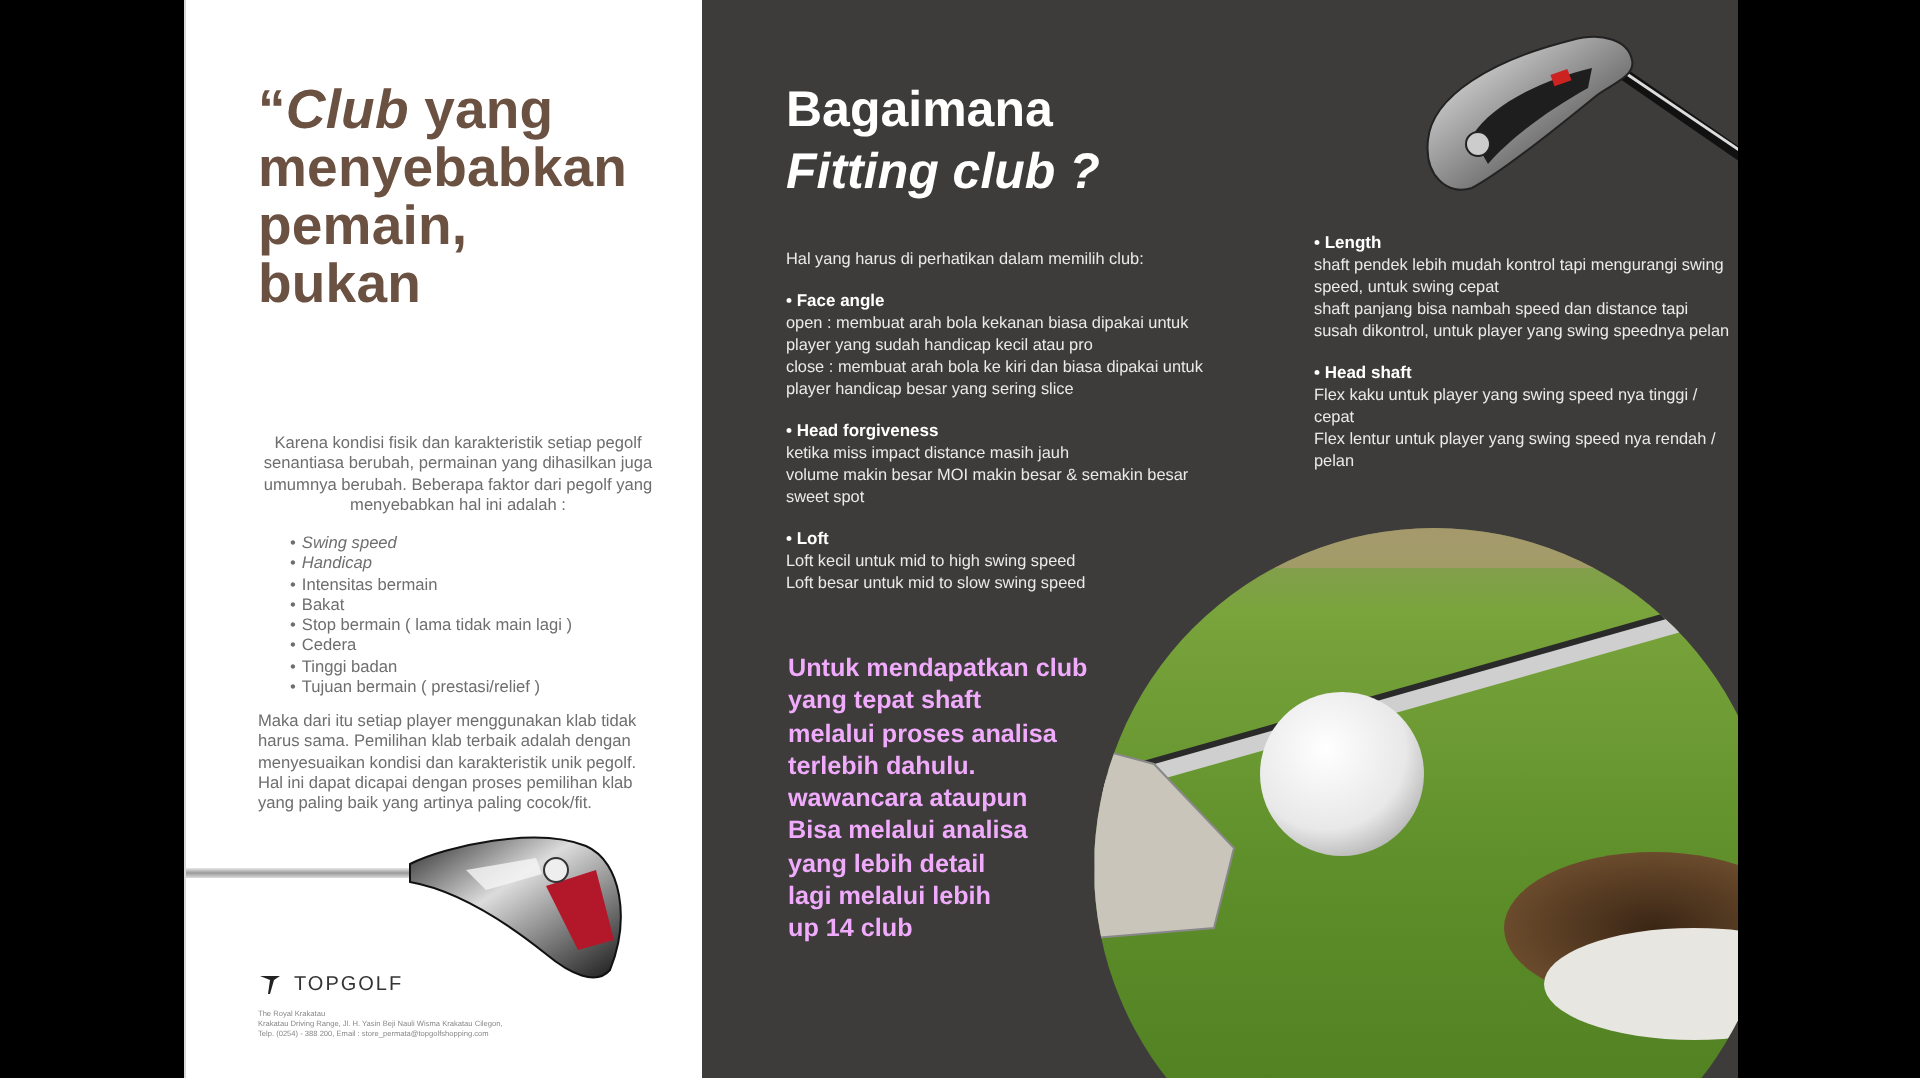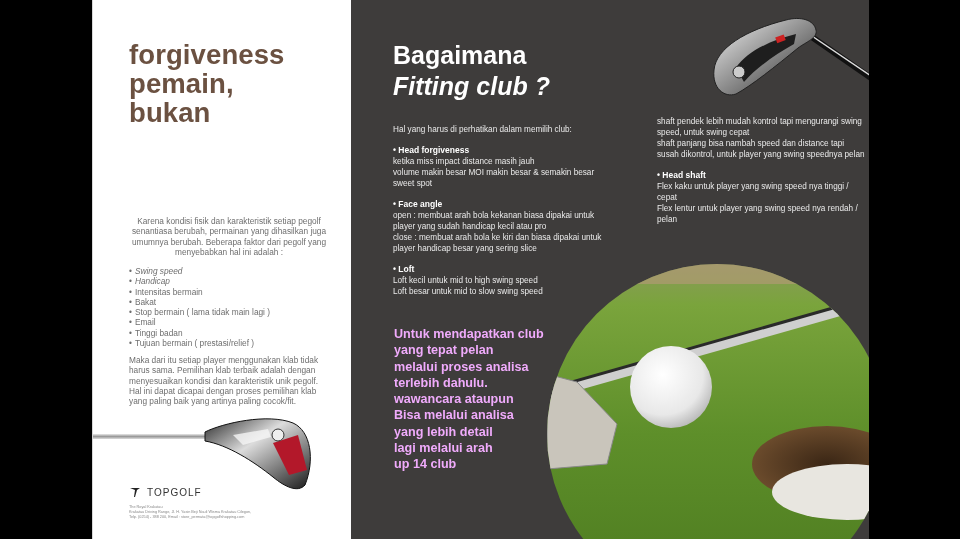--- a/index.html
+++ b/index.html
@@ -21,21 +21,21 @@
       letter-spacing: 0.1px;
     }
     .quote .it { font-style: italic; }
 
     .body-text {
       position: absolute; left: 36px; width: 200px;
       color: #6e6e6e; font-size: 8.3px; line-height: 10.3px;
     }
     .intro { top: 216px; text-align: center; }
     .factors { top: 266px; list-style: none; }
-    .factors li { line-height: 10.3px; }
+    .factors li { line-height: 10.3px; margin-left: 16px; }
     .factors li .b { margin-right: 3px; }
     .conclusion { top: 355px; }
 
     .driver {
       position: absolute; left: 0; top: 415px; width: 230px; height: 75px;
     }
 
     .brand {
       position: absolute; left: 36px; top: 486px; display: flex; align-items: center; gap: 6px;
       color: #333; font-size: 10px; letter-spacing: 1px;
@@ -68,34 +68,35 @@
     .photo {
       position: absolute; left: 196px; top: 264px; width: 340px; height: 340px;
       border-radius: 50%; overflow: hidden;
     }
   </style>
 </head>
 <body>
 
 <div class="left-page">
   <div class="quote">
-    <div>forgiveness</div>
+    <div><span>“</span><span class="it">Club</span><span> yang</span></div>
+    <div>menyebabkan</div>
     <div>pemain,</div>
     <div>bukan</div>
   </div>
 
   <p class="body-text intro">Karena kondisi fisik dan karakteristik setiap pegolf senantiasa berubah, permainan yang dihasilkan juga umumnya berubah. Beberapa faktor dari pegolf yang menyebabkan hal ini adalah :</p>
 
   <ul class="body-text factors">
     <li><span class="b">•</span><span style="font-style:italic">Swing speed</span></li>
     <li><span class="b">•</span><span style="font-style:italic">Handicap</span></li>
     <li><span class="b">•</span><span>Intensitas  bermain</span></li>
     <li><span class="b">•</span><span>Bakat</span></li>
     <li><span class="b">•</span><span>Stop bermain ( lama tidak main lagi )</span></li>
-    <li><span class="b">•</span><span>Email</span></li>
+    <li><span class="b">•</span><span>Cedera</span></li>
     <li><span class="b">•</span><span>Tinggi badan</span></li>
     <li><span class="b">•</span><span>Tujuan bermain ( prestasi/relief )</span></li>
   </ul>
 
   <p class="body-text conclusion">Maka dari itu setiap player menggunakan klab tidak harus sama. Pemilihan klab terbaik adalah dengan menyesuaikan kondisi dan karakteristik unik pegolf. Hal ini dapat dicapai dengan proses pemilihan klab yang paling baik yang artinya paling cocok/fit.</p>
 
   <svg class="driver" viewBox="0 0 230 75">
     <defs>
       <linearGradient id="shaft" x1="0" y1="0" x2="0" y2="1">
         <stop offset="0" stop-color="#e8e8e8"></stop>
@@ -130,57 +131,58 @@
 
 <div class="right-page">
   <div class="title">
     <div>Bagaimana</div>
     <div class="l2">Fitting club ?</div>
   </div>
 
   <div class="col col-a">
     <div class="lead">Hal yang harus di perhatikan dalam memilih club:</div>
     <div class="sec">
+      <div class="sec-h">• Face angle</div>
+      <div>open : membuat arah bola kekanan biasa dipakai untuk player yang sudah handicap kecil atau pro</div>
+      <div>close : membuat arah bola ke kiri dan biasa dipakai untuk player handicap besar yang sering slice</div>
+    </div>
+    <div class="sec">
       <div class="sec-h">• Head forgiveness</div>
       <div>ketika miss impact distance masih jauh</div>
       <div>volume makin besar MOI makin besar &amp; semakin besar sweet spot</div>
     </div>
     <div class="sec">
-      <div class="sec-h">• Face angle</div>
-      <div>open : membuat arah bola kekanan biasa dipakai untuk player yang sudah handicap kecil atau pro</div>
-      <div>close : membuat arah bola ke kiri dan biasa dipakai untuk player handicap besar yang sering slice</div>
-    </div>
-    <div class="sec">
       <div class="sec-h">• Loft</div>
       <div>Loft kecil untuk mid to high swing speed</div>
       <div>Loft besar untuk mid to slow swing speed</div>
     </div>
   </div>
 
   <div class="col col-b">
     <div class="sec">
+      <div class="sec-h">• Length</div>
       <div>shaft pendek lebih mudah kontrol tapi mengurangi swing speed, untuk swing cepat</div>
       <div>shaft panjang bisa nambah speed dan distance tapi susah dikontrol, untuk player yang swing speednya pelan</div>
     </div>
     <div class="sec">
       <div class="sec-h">• Head shaft</div>
       <div>Flex kaku untuk player yang swing speed nya tinggi / cepat</div>
       <div>Flex lentur untuk player yang swing speed nya rendah / pelan</div>
     </div>
   </div>
 
   <div class="callout">
     <div>Untuk mendapatkan club</div>
-    <div>yang tepat pelan</div>
+    <div>yang tepat shaft</div>
     <div>melalui proses analisa</div>
     <div>terlebih dahulu.</div>
     <div>wawancara ataupun</div>
     <div>Bisa melalui analisa</div>
     <div>yang lebih detail</div>
-    <div>lagi melalui arah</div>
+    <div>lagi melalui lebih</div>
     <div>up 14 club</div>
   </div>
 
   <svg class="iron" viewBox="0 0 165 95">
     <defs>
       <linearGradient id="ironG" x1="0" y1="0" x2="1" y2="1">
         <stop offset="0" stop-color="#f2f2f2"></stop>
           <stop offset="0.5" stop-color="#8d8d8d"></stop>
           <stop offset="1" stop-color="#2a2a2a"></stop>
       </linearGradient>

